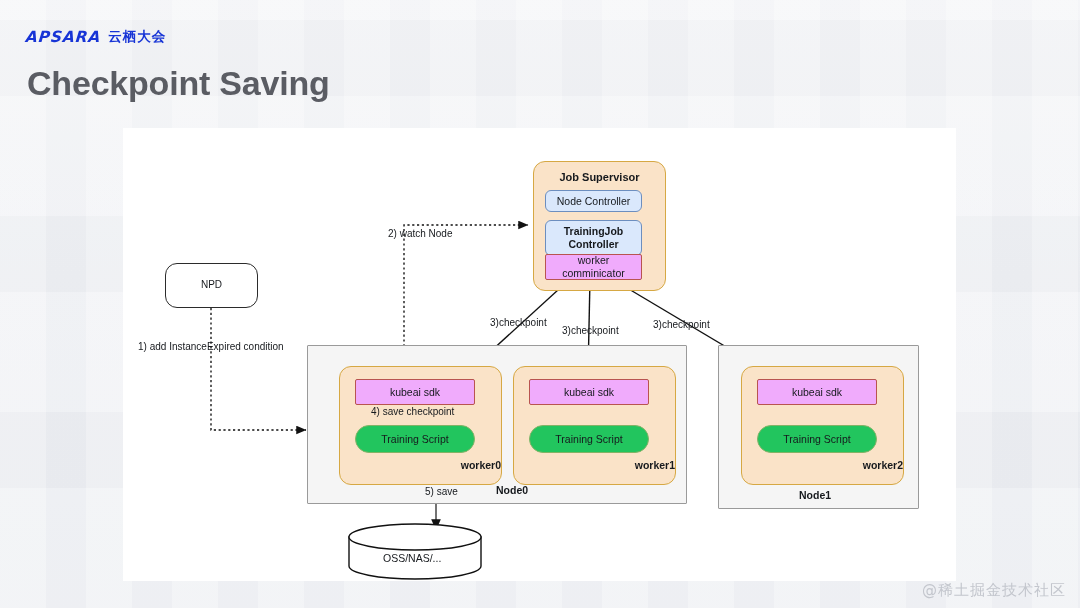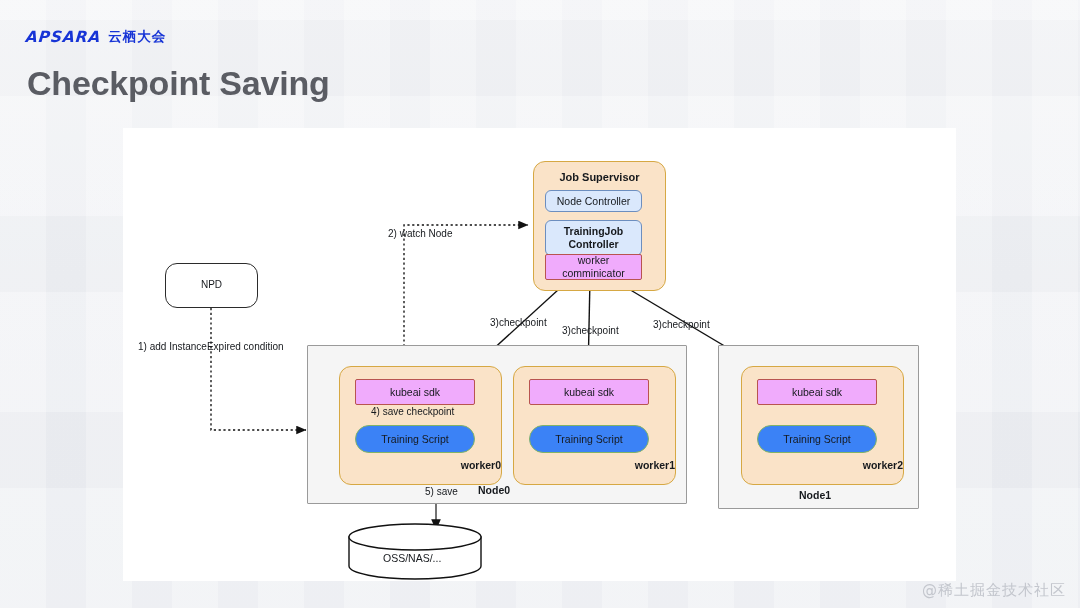--- a/index.html
+++ b/index.html
@@ -153,21 +153,21 @@
     border-radius: 6px;
     justify-content: center;
   }
   .box-red {
     border: 1.2px solid #b85450;
     background: #f0abfc;
     border-radius: 2px;
   }
   .box-green {
     border: 1.2px solid #82b366;
-    background: #3b82f6;
+    background: #22c55e;
     border-radius: 14px;
   }
   .supervisor-title {
     position: absolute;
     font-weight: 700;
     font-size: 11px;
     color: #16191d;
     width: 100%;
     text-align: center;
   }
@@ -259,21 +259,21 @@
     <div class="node box-red" style="left:11px; top:92px; width:97px; height:26px;">
       <span>worker comminicator</span>
     </div>
   </div>
 
   <div class="edge-label" style="left:490px; top:317px;">3)checkpoint</div>
   <div class="edge-label" style="left:562px; top:325px;">3)checkpoint</div>
   <div class="edge-label" style="left:653px; top:319px;">3)checkpoint</div>
 
   <div class="grp-node" style="position:absolute; left:307px; top:345px; width:378px; height:157px;">
-    <div class="grp-label" style="left:160px; bottom:7px;padding-left:10px;">Node0</div>
+    <div class="grp-label" style="left:178px; bottom:7px;padding-left:10px;">Node0</div>
   </div>
 
   <div class="box-orange" style="position:absolute; left:339px; top:366px; width:149px; height:117px;">
     <div class="node box-red" style="left:15px; top:12px; width:120px; height:26px;">
       <span>kubeai sdk</span>
     </div>
     <div class="node box-green" style="left:15px; top:58px; width:120px; height:28px;">
       <span>Training Script</span>
     </div>
     <div class="worker-label" style="left:0; top:92px;">worker0</div>

